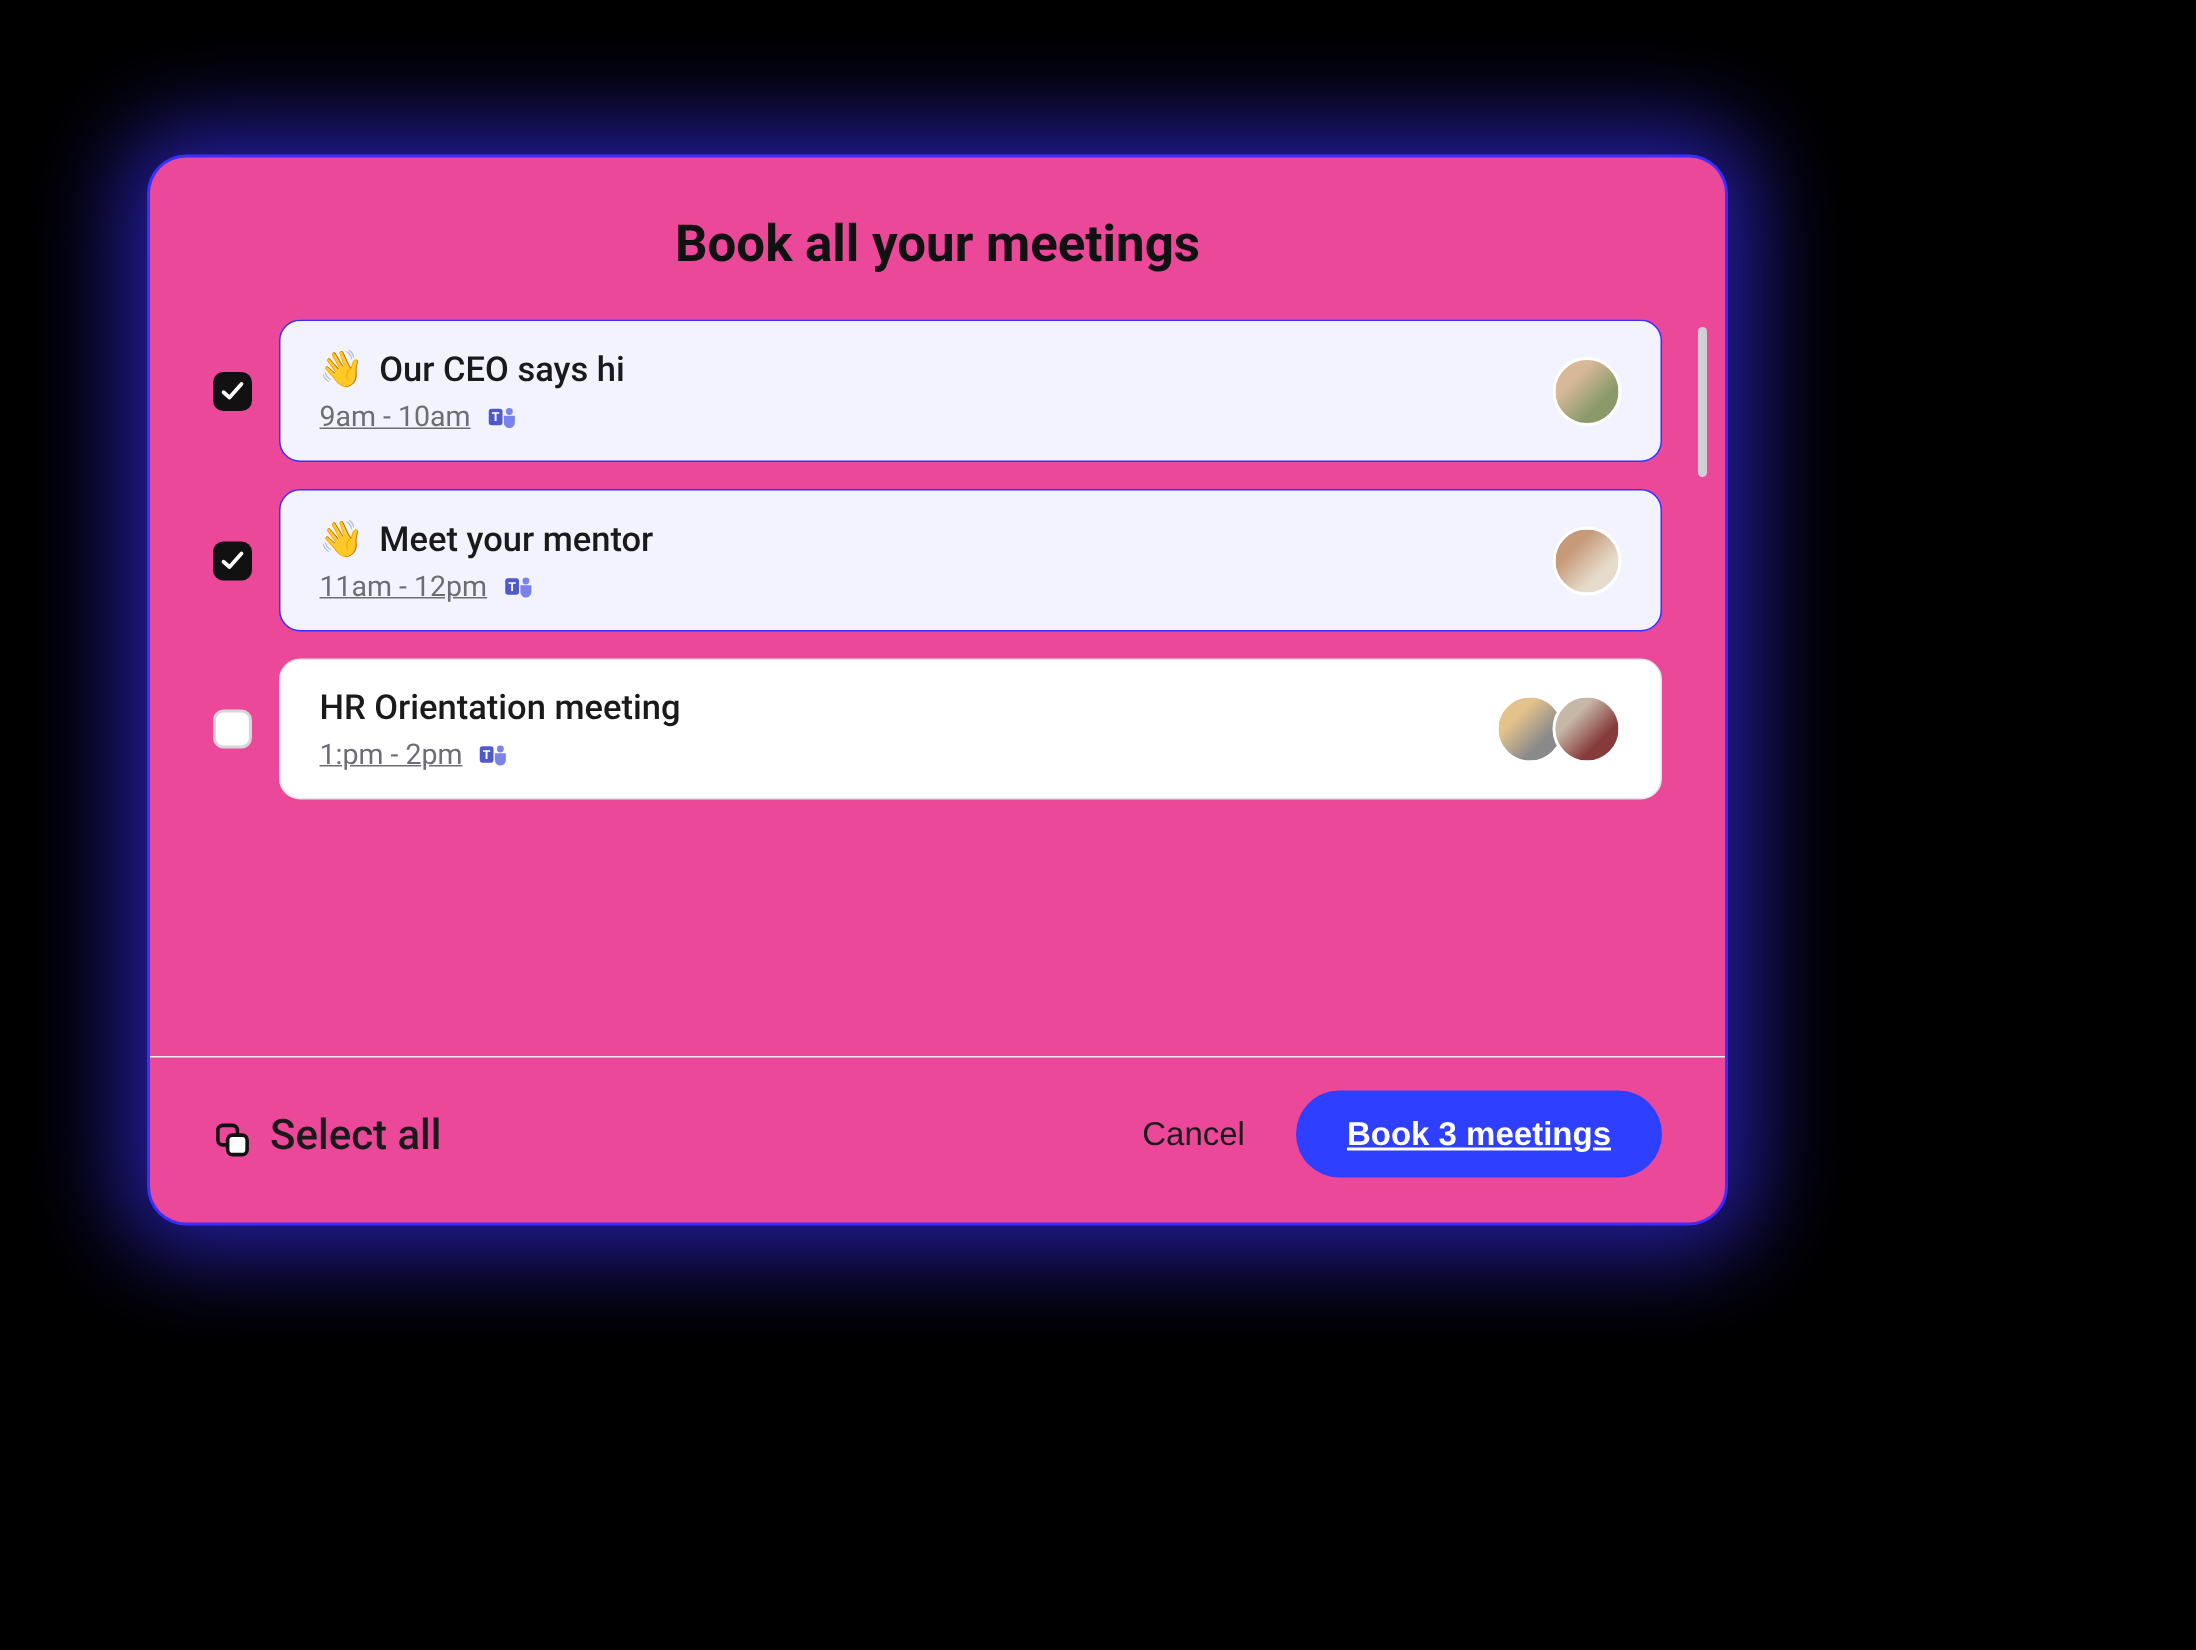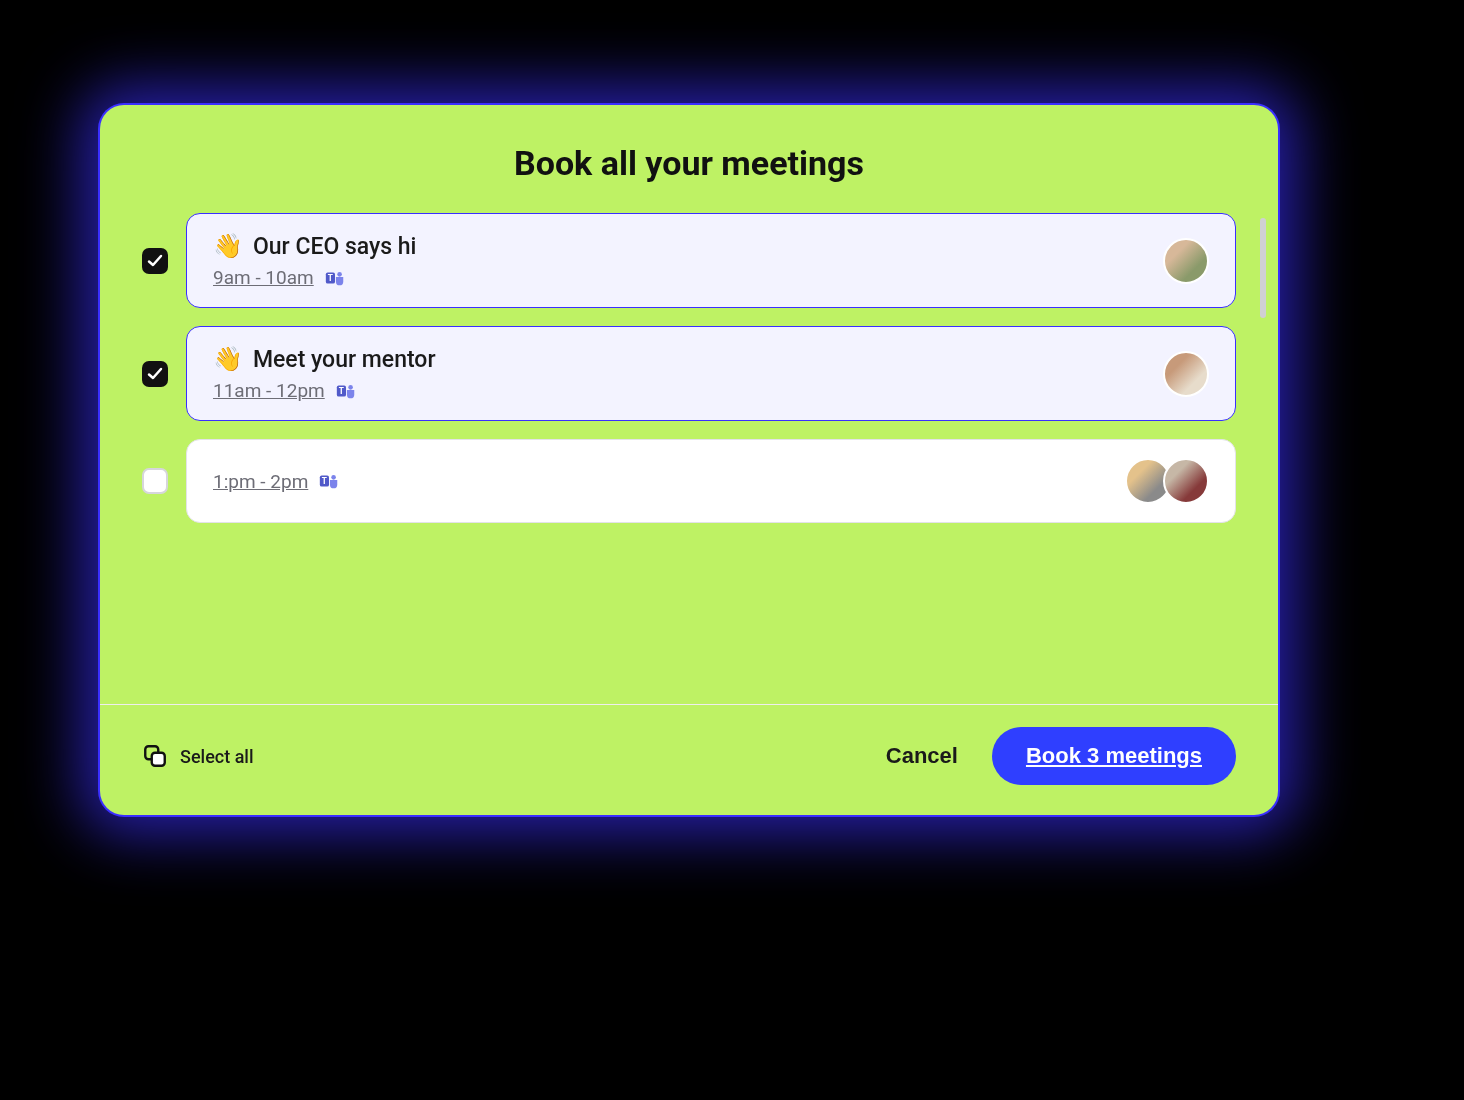--- a/index.html
+++ b/index.html
@@ -9,23 +9,23 @@
     background: #000;
     font-family: -apple-system, BlinkMacSystemFont, "Segoe UI", Roboto, Helvetica, Arial, sans-serif;
     display: flex;
     align-items: flex-start;
     justify-content: flex-start;
   }
   .frame {
     position: absolute;
     left: 100px;
     top: 105px;
-    width: 1178px;
+    width: 1050px;
     height: 710px;
-    background: #bef264;
+    background: #ec4899;
     border-radius: 24px;
     box-shadow: 0 0 0 2px #3A2FFF, 0 0 60px 20px rgba(58,47,255,0.65);
     display: flex;
     flex-direction: column;
     overflow: hidden;
   }
   .dialog-title {
     text-align: center;
     font-size: 34px;
     font-weight: 700;
@@ -120,28 +120,28 @@
   .avatar.a3 { background: linear-gradient(135deg,#e4c28b 30%,#8a8a8a 70%); }
   .avatar.a4 { background: linear-gradient(135deg,#c6b7a6 30%,#863a3a 70%); }
   .footer {
     border-top: 1px solid #eee;
     padding: 22px 42px 30px;
     display: flex;
     align-items: center;
     justify-content: space-between;
   }
   .footer-left {
-    display: flex; align-items: center; gap: 12px;
-    font-size: 18px; font-weight: 500; color: #1a1a1a;
+    display: flex; align-items: flex-end; gap: 12px;
+    font-size: 28px; font-weight: 500; color: #1a1a1a;
     cursor: pointer;
   }
   .footer-right { display: flex; align-items: center; gap: 34px; }
   .cancel-btn {
     background: none; border: none;
-    font-size: 22px; font-weight: 700; color: #1a1a1a;
+    font-size: 22px; font-weight: 400; color: #1a1a1a;
     cursor: pointer;
   }
   .book-btn {
     background: #2F3FFF; color: #fff;
     border: none; border-radius: 30px;
     padding: 16px 34px;
     font-size: 22px; font-weight: 600;
     cursor: pointer;
     text-decoration: underline;
   }
@@ -214,20 +214,23 @@
         <div class="avatars">
           <span class="avatar a2"></span>
         </div>
       </div>
     </div>
 
     <div class="row">
       <div class="checkbox unchecked"></div>
       <div class="card">
         <div>
+          <div class="card-titleline">
+            <span>HR Orientation meeting</span>
+          </div>
           <div class="card-timeline">
             <span>1:pm - 2pm</span>
             <span class="teams-icon">
               <svg viewBox="0 0 24 24">
                   <rect x="2" y="6" width="10" height="12" rx="2" fill="#5059C9"></rect>
                   <text x="7" y="15" font-size="9" fill="#fff" text-anchor="middle" font-weight="700">T</text>
                   <circle cx="17" cy="8" r="2.5" fill="#7B83EB"></circle>
                   <path d="M13 11 h8 v5 a4 4 0 0 1 -4 4 h0 a4 4 0 0 1 -4 -4 z" fill="#7B83EB"></path>
                 </svg>
             </span>

